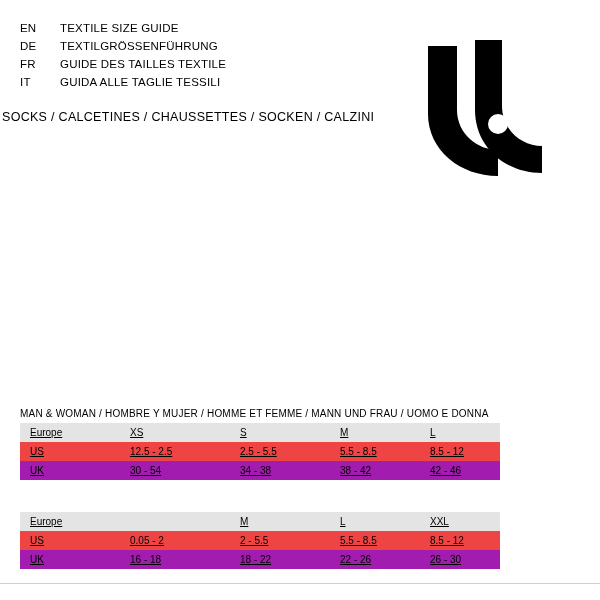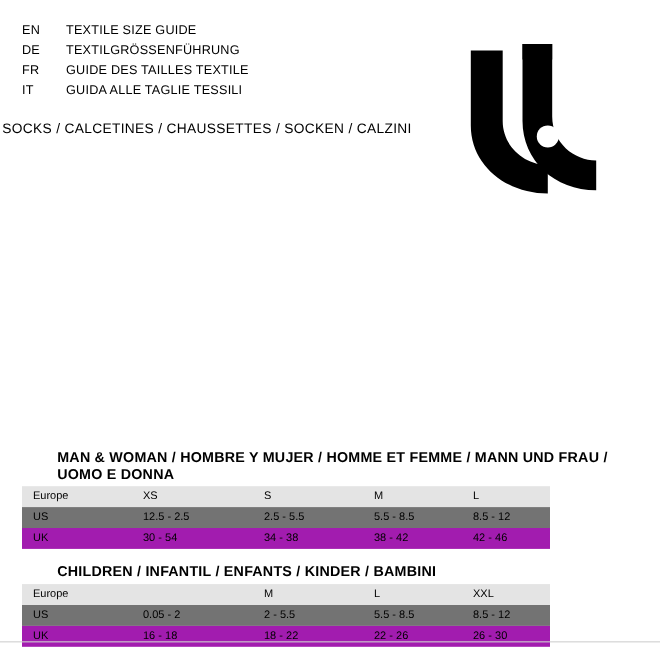--- a/index.html
+++ b/index.html
@@ -67,51 +67,51 @@
   
   .table-section {
     position: absolute;
     left: 20px;
     width: 560px;
   }
   .section-men { top: 408px; }
   .section-children { top: 512px; }
 
   .table-caption {
-    font-size: 13px;
-    font-weight: bold;
+    font-size: 10px;
+    font-weight: normal;
     letter-spacing: 0.2px;
     margin-bottom: 4px;
-    margin-left: 32px;
   }
 
   table.size-table {
     border-collapse: collapse;
     width: 480px;
     table-layout: fixed;
   }
   table.size-table td,
   table.size-table th {
     font-size: 10px;
     font-weight: normal;
     text-align: left;
     padding: 2px 0 2px 10px;
     height: 15px;
     border: 0;
     white-space: nowrap;
+    text-decoration: underline;
   }
   table.size-table col.c0 { width: 100px; }
   table.size-table col.c1 { width: 110px; }
   table.size-table col.c2 { width: 100px; }
   table.size-table col.c3 { width: 90px; }
   table.size-table col.c4 { width: 80px; }
 
   tr.head-row td { background: #e4e4e4; }
   tr.alt-row td  { background: #a21caf; }
-  tr.plain-row td { background: #737373; }
+  tr.plain-row td { background: #ef4444; }
 
   
   .bottom-rule {
     position: absolute;
     left: 0;
     top: 583px;
     width: 600px;
     height: 1px;
     background: #cfcfcf;
   }
@@ -189,21 +189,20 @@
           <td>30 - 54</td>
           <td>34 - 38</td>
           <td>38 - 42</td>
           <td>42 - 46</td>
         </tr>
       </tbody>
     </table>
   </div>
 
   <div class="table-section section-children">
-    <div class="table-caption">CHILDREN / INFANTIL / ENFANTS / KINDER / BAMBINI</div>
     <table class="size-table">
       <colgroup>
         <col class="c0">
           <col class="c1">
           <col class="c2">
           <col class="c3">
           <col class="c4">
       </colgroup>
       <tbody>
         <tr class="head-row">

